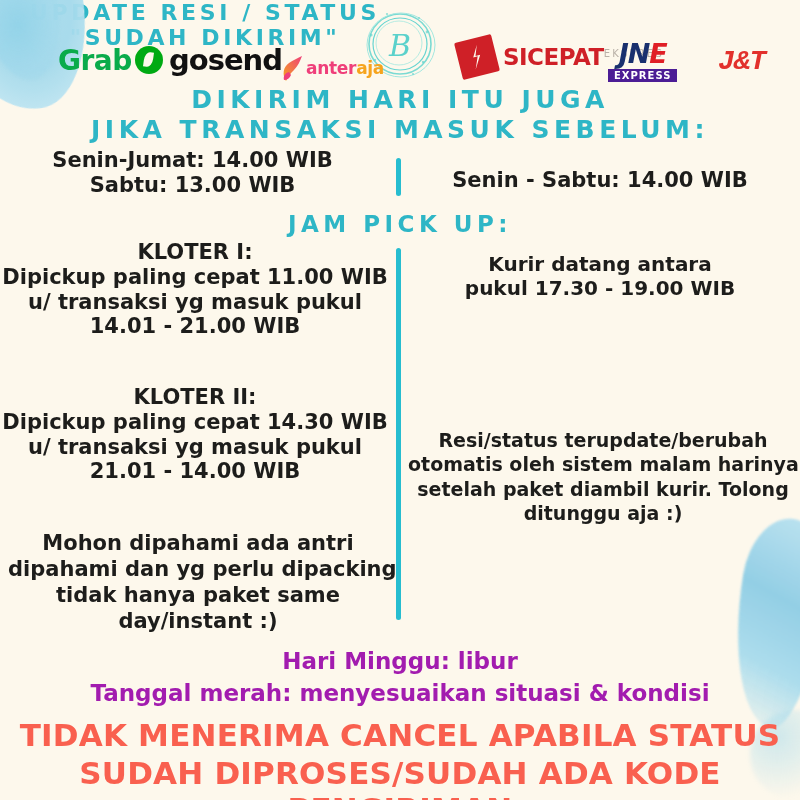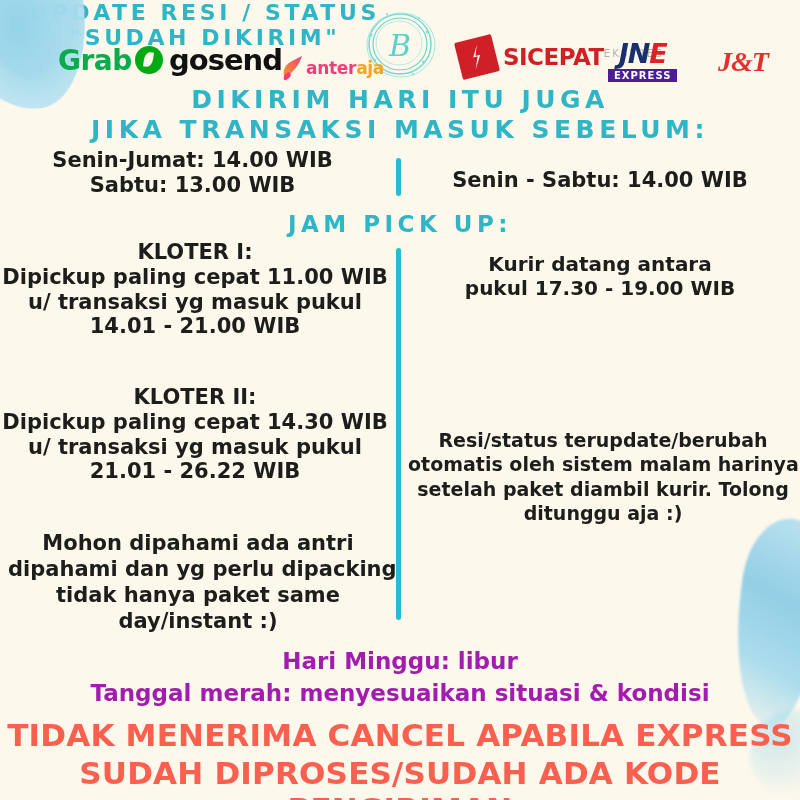--- a/index.html
+++ b/index.html
@@ -195,21 +195,21 @@
     margin-top: 2px;
     font-family: "DejaVu Sans", sans-serif;
   }
   .logo-jt {
     left: 718px; top: 10px;
     color: #e2312c;
     font-size: 28px;
     font-weight: bold;
     font-style: italic;
     letter-spacing: -1px;
-    font-family: Liberation Serif, serif;
+    font-family: Liberation Mono, monospace;
   }
 
   
   .teal-heading {
     color: #2eb6c6;
     text-align: center;
     font-weight: bold;
     letter-spacing: 4.5px;
     font-family: "DejaVu Sans", sans-serif;
   }
@@ -380,21 +380,21 @@
     <div>KLOTER I:</div>
     <div>Dipickup paling cepat 11.00 WIB</div>
     <div>u/ transaksi yg masuk pukul</div>
     <div>14.01 - 21.00 WIB</div>
   </div>
 
   <div id="kloter2" class="blk">
     <div>KLOTER II:</div>
     <div>Dipickup paling cepat 14.30 WIB</div>
     <div>u/ transaksi yg masuk pukul</div>
-    <div>21.01 - 26.22 WIB</div>
+    <div>21.01 - 14.00 WIB</div>
   </div>
 
   <div id="kurir" class="blk">
     <div>Kurir datang antara</div>
     <div>pukul 17.30 - 19.00 WIB</div>
   </div>
 
   <div id="updateresi1" class="teal-heading">UPDATE RESI / STATUS</div>
   <div id="updateresi2" class="teal-heading">"SUDAH DIKIRIM"</div>
 
@@ -408,16 +408,16 @@
   <div id="mohon" class="blk">
     <div>Mohon dipahami ada antri</div>
     <div>dipahami dan yg perlu dipacking</div>
     <div>tidak hanya paket same</div>
     <div>day/instant :)</div>
   </div>
 
   <div id="sunday" class="footer-teal">Hari Minggu: libur</div>
   <div id="redday" class="footer-teal">Tanggal merah: menyesuaikan situasi &amp; kondisi</div>
 
-  <div id="cancel1" class="footer-red">TIDAK MENERIMA CANCEL APABILA EXPRESS</div>
+  <div id="cancel1" class="footer-red">TIDAK MENERIMA CANCEL APABILA STATUS</div>
   <div id="cancel2" class="footer-red">SUDAH DIPROSES/SUDAH ADA KODE PENGIRIMAN</div>
 
 </div>
 
 </body></html>

